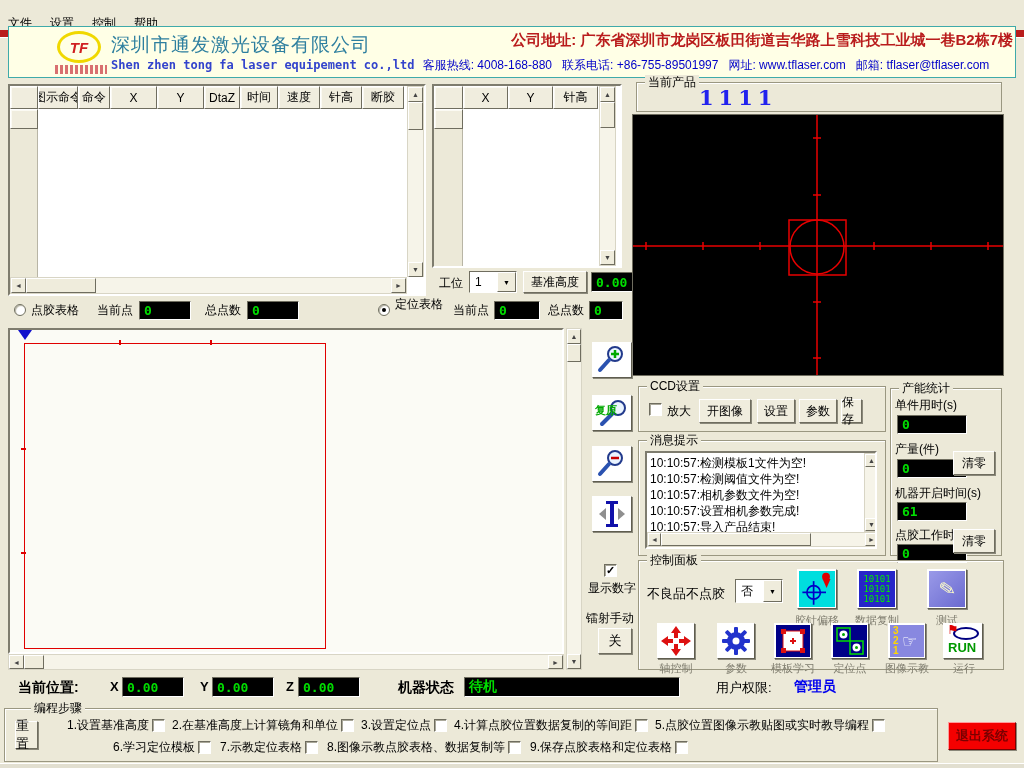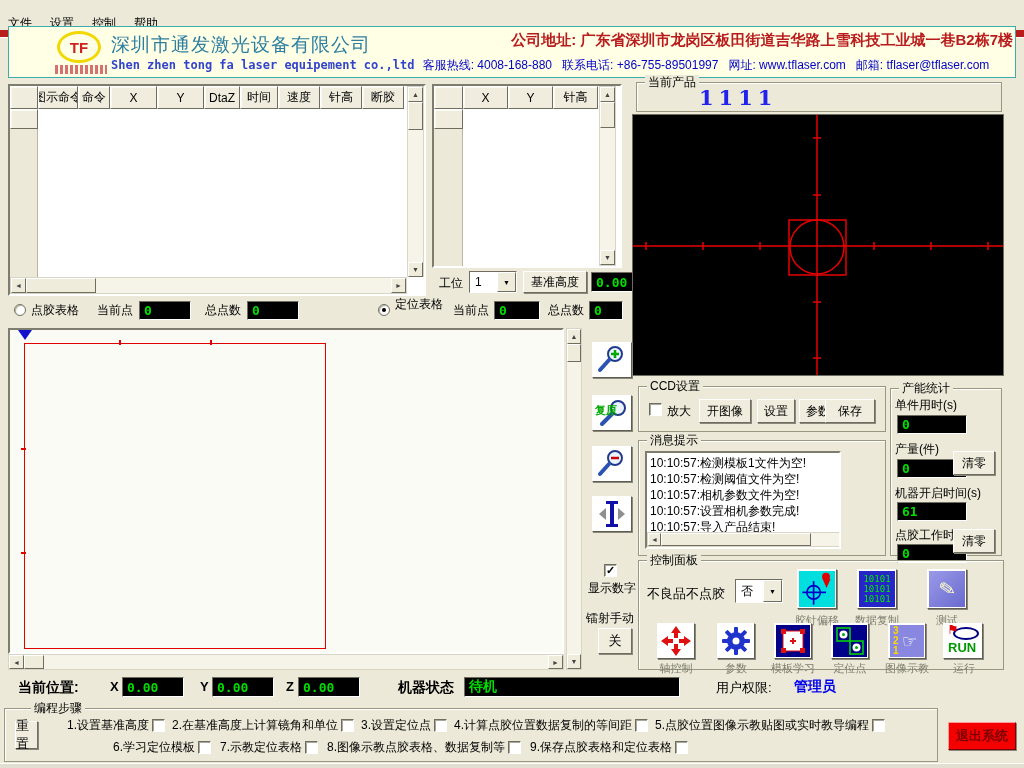--- a/index.html
+++ b/index.html
@@ -35,21 +35,21 @@
 
   <div class="abs" style="left:0;top:16px;width:1024px;height:21px;border-bottom:7px solid #b91c1c;box-shadow:0 1px 0 #FFF;display:flex;align-items:center;gap:18px;padding-left:8px">
     <span>文件</span>
     <span>设置</span>
     <span>控制</span>
     <span>帮助</span>
   </div>
 
   <div class="abs" style="left:8px;top:26px;width:1008px;height:52px;background:#FFFFE6;border:1px solid #3FAAAA">
     <div class="abs" style="left:48px;top:4px;width:44px;height:32px;border:3px solid #F0D800;border-radius:50%;display:flex;align-items:center;justify-content:center">
-      <span style="color:#D02020;font-weight:bold;font-size:15px;">TF</span>
+      <span style="color:#D02020;font-weight:bold;font-size:15px;font-style:italic">TF</span>
     </div>
     <div class="abs" style="left:46px;top:38px;width:52px;height:9px;background:repeating-linear-gradient(90deg,#D87070 0 3px,#FFFFE6 3px 5px)"></div>
     <div class="abs" style="left:102px;top:5px;font-size:19px;color:#2E7F9F;letter-spacing:1px">深圳市通发激光设备有限公司</div>
     <div class="abs" style="left:102px;top:31px;font-family:'DejaVu Sans Mono',monospace;font-size:12px;color:#3344CC;font-weight:bold">Shen zhen tong fa laser equipement co.,ltd</div>
     <div class="abs" style="left:398px;top:4px;width:606px;text-align:right;font-size:15px;font-weight:bold;color:#b91c1c;white-space:nowrap">公司地址: 广东省深圳市龙岗区板田街道吉华路上雪科技工业城一巷B2栋7楼</div>
     <div class="abs" style="left:390px;top:30px;width:614px;text-align:center;font-size:12px;color:#0000C8;white-space:pre">客服热线: 4008-168-880   联系电话: +86-755-89501997   网址: www.tflaser.com   邮箱: tflaser@tflaser.com</div>
   </div>
 
   <div class="abs sunken" style="left:8px;top:84px;width:418px;height:212px;background:#FFF">
     <div class="abs" style="left:0;top:0;width:396px;height:23px;display:flex">
@@ -211,26 +211,26 @@
   <div class="abs" style="left:586px;top:610px;font-size:12px">镭射手动</div>
   <div class="abs btn" style="left:598px;top:628px;width:34px;height:26px;font-size:13px">关</div>
 
   <div class="abs gbox" style="left:638px;top:386px;width:248px;height:46px">
     <span class="legend">CCD设置</span>
     <div class="abs chk" style="left:10px;top:16px"></div>
     <span class="abs" style="left:28px;top:16px">放大</span>
     <div class="abs btn" style="left:60px;top:12px;width:52px;height:24px">开图像</div>
     <div class="abs btn" style="left:118px;top:12px;width:38px;height:24px">设置</div>
     <div class="abs btn" style="left:160px;top:12px;width:38px;height:24px">参数</div>
-    <div class="abs btn" style="left:186px;top:12px;width:50px;height:24px">保存</div>
+    <div class="abs btn" style="left:202px;top:12px;width:21px;height:24px">保存</div>
   </div>
 
   <div class="abs gbox" style="left:638px;top:440px;width:248px;height:116px">
     <span class="legend">消息提示</span>
-    <div class="abs sunken" style="left:6px;top:10px;width:196px;height:98px;background:#FFF;overflow:hidden">
+    <div class="abs sunken" style="left:6px;top:10px;width:232px;height:98px;background:#FFF;overflow:hidden">
       <div style="position:absolute;left:3px;top:2px;width:210px">
         <div class="msgline">10:10:57:检测模板1文件为空!</div>
         <div class="msgline">10:10:57:检测阈值文件为空!</div>
         <div class="msgline">10:10:57:相机参数文件为空!</div>
         <div class="msgline">10:10:57:设置相机参数完成!</div>
         <div class="msgline">10:10:57:导入产品结束!</div>
       </div>
       <div class="abs track" style="left:217px;top:0;width:15px;height:79px">
         <div class="sb" style="width:13px;height:13px">▲</div>
         <div class="sb abs" style="left:0;top:64px;width:13px;height:13px">▼</div>

